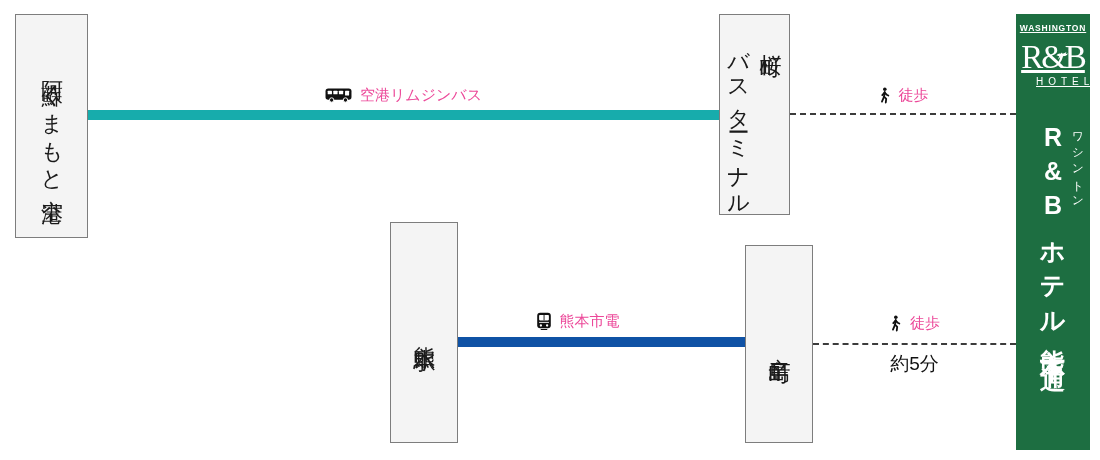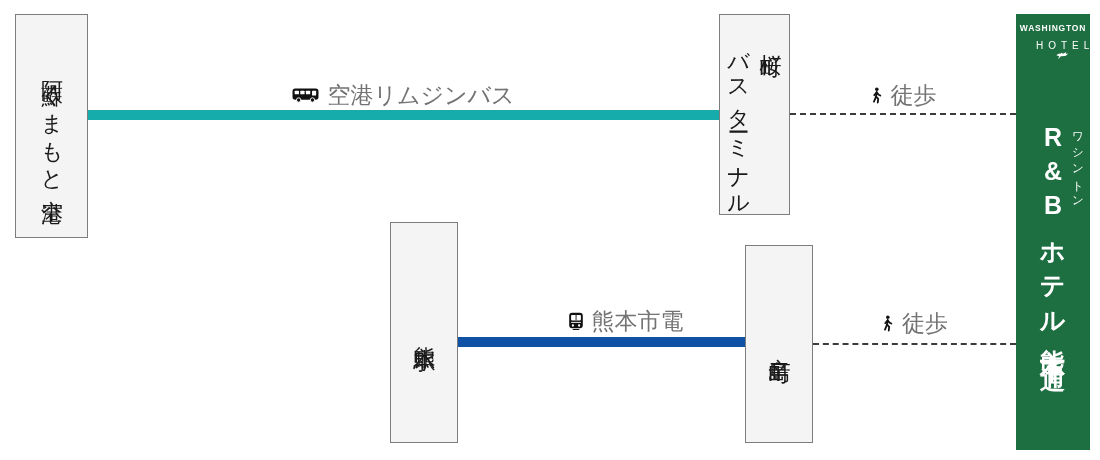--- a/index.html
+++ b/index.html
@@ -18,30 +18,30 @@
     writing-mode:vertical-rl;text-orientation:upright;
     font-size:22px;letter-spacing:3px;line-height:1.4;color:#1a1a1a;
   }
   .v-text span{display:block;}
   
   .line{position:absolute;height:10px;}
   .dash{position:absolute;height:0;border-top:2px dashed #3c3c3c;}
   
   .mode-label{
     position:absolute;display:flex;align-items:center;justify-content:center;
-    gap:8px;font-size:23px;height:26px;color:#737373;
+    gap:8px;font-size:15px;height:26px;color:#ec4899;
   }
   .duration{
     position:absolute;display:flex;align-items:center;justify-content:center;
     font-size:19px;height:26px;color:#111;
   }
   .icon{display:inline-flex;align-items:center;}
   
   .hotel-box{position:absolute;left:1016px;top:14px;width:74px;height:436px;background:#1d6e41;}
-  .hotel-logo{position:absolute;top:9px;left:0;width:100%;text-align:center;color:#fff;}
+  .hotel-logo{position:absolute;top:9px;left:0;width:100%;text-align:center;color:#fff;text-decoration:underline;}
   .hotel-brand{font-size:8.5px;letter-spacing:0.8px;font-weight:bold;display:block;}
   .hotel-rb{
     position:relative;display:block;font-family:"Liberation Serif","DejaVu Serif",serif;
     font-size:33px;line-height:1.05;letter-spacing:-2px;margin-top:7px;font-weight:normal;
   }
   .bird{position:absolute;top:-7px;left:38px;}
   .hotel-hotel{display:block;font-size:10px;letter-spacing:5px;margin-top:1px;padding-left:20px;}
   .hotel-name-main{
     position:absolute;top:109px;left:24px;
     writing-mode:vertical-rl;text-orientation:upright;
@@ -103,21 +103,21 @@
     <span>徒歩</span>
   </div>
 
 
   <div class="station-box center" style="left:390px;top:222px;width:68px;height:221px">
     <span class="v-text">熊本駅</span>
   </div>
 
   <div class="line" style="left: 458px; top: 337px; width: 287px; background-color: rgb(15, 82, 165);"></div>
 
-  <div class="mode-label" style="left:482px;top:308px;width:287px">
+  <div class="mode-label" style="left:434px;top:308px;width:287px">
     <span class="icon">
       <svg viewBox="0 0 16 18" width="16" height="18">
         <rect x="1.2" y="0.8" width="13.6" height="15.4" rx="3" fill="#111"></rect>
         <rect x="3.1" y="3" width="9.8" height="5.4" rx="0.8" fill="#fff"></rect>
         <rect x="7.6" y="3" width="0.9" height="5.4" fill="#111"></rect>
         <rect x="3.1" y="9.9" width="9.8" height="0.9" fill="#fff"></rect>
         <circle cx="4.9" cy="13.5" r="1.15" fill="#fff"></circle>
         <circle cx="11.1" cy="13.5" r="1.15" fill="#fff"></circle>
         <rect x="4.6" y="17" width="6.8" height="1" rx="0.5" fill="#111"></rect>
       </svg>
@@ -139,30 +139,32 @@
         <path d="M6.2 4.6 L5.6 9"></path>
         <path d="M6.1 5.3 L3.9 7.7"></path>
         <path d="M6.1 5.3 L8.1 7.3 L9.6 8"></path>
         <path d="M5.6 9 L3.6 13.8"></path>
         <path d="M5.6 9 L7.6 11.2 L7.2 14.6"></path>
       </svg>
     </span>
     <span>徒歩</span>
   </div>
 
+  <div class="duration" style="left:813px;top:351px;width:203px">約5分</div>
 
   <div class="hotel-box" style="background-color: rgb(29, 110, 65);">
     <div class="hotel-logo">
       <span class="hotel-brand">WASHINGTON</span>
       <span class="hotel-rb">
         <span class="bird">
           <svg viewBox="0 0 20 12" width="16" height="10">
             <path d="M3 5.2 Q5.2 2.6 8.2 3.1 L10 1.6 L10.6 3.1 Q13.8 2.9 15.4 1.1 L14.7 3.6 Q16.6 3.5 17.6 2.6 Q16.7 5.4 13.8 6.1 L8.6 6.3 L5.8 9.4 L5.2 9.1 L6.6 6.3 Z" fill="#fff"></path>
           </svg>
         </span>
+        <span>R&amp;B</span>
       </span>
       <span class="hotel-hotel">HOTEL</span>
     </div>
     <span class="hotel-name-main">R&amp;Bホテル熊本下通</span>
     <span class="hotel-name-small">ワシントン</span>
   </div>
 
 </div>
 
 </body></html>

